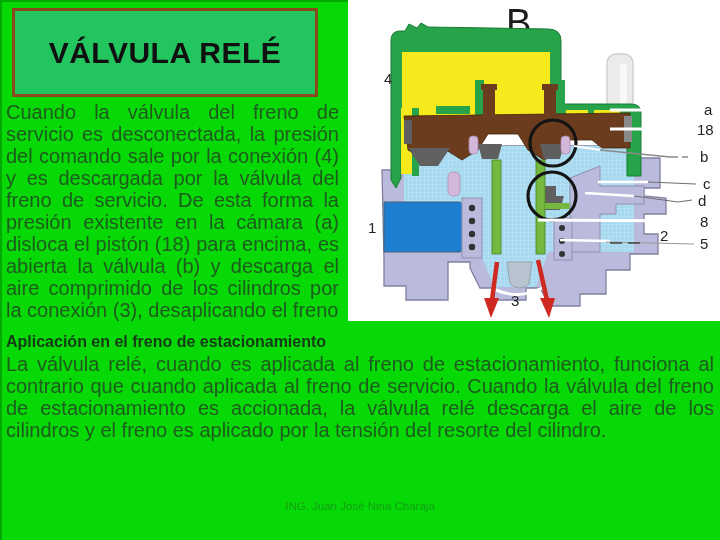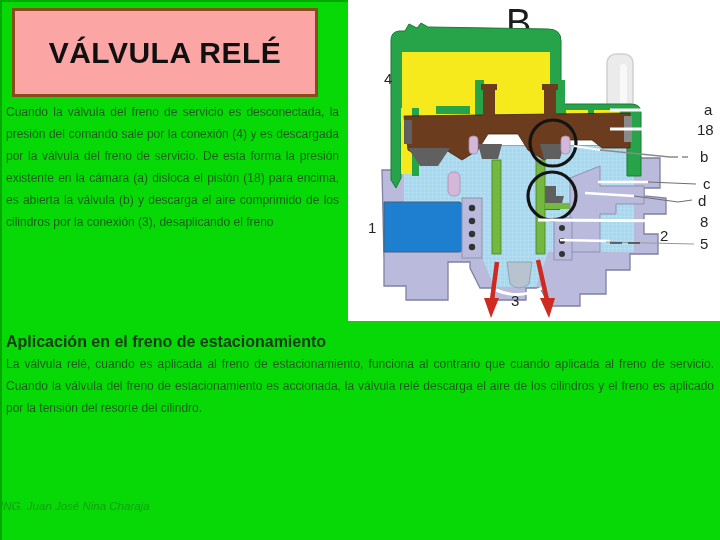--- a/index.html
+++ b/index.html
@@ -8,41 +8,41 @@
     background:#06d906;
     font-family:"Liberation Sans",sans-serif;
     box-shadow:inset 2px 2px 0 rgba(0,110,0,.45);
   }
   .diagram-panel{
     position:absolute;left:348px;top:0;width:372px;height:321px;
     background:#ffffff;
   }
   .title-box{
     position:absolute;left:12px;top:8px;width:300px;height:83px;
-    background:#fca5a5;border:3px solid #8b4a1e;
+    background:#22c55e;border:3px solid #8b4a1e;
     display:flex;align-items:center;justify-content:center;
   }
   .title-text{
     font-size:30px;font-weight:bold;color:#101010;letter-spacing:.5px;
   }
   .col1{
     position:absolute;left:6px;top:101px;width:333px;color:#1f5a1f;
   }
   .col2{
     position:absolute;left:6px;top:331px;width:708px;color:#1f5a1f;
   }
   .heading{
     font-weight:bold;color:#153a15;font-size:16px;line-height:22px;margin:0;
   }
   .bodytext{
-    font-size:12px;line-height:22px;margin:0;text-align:justify;
+    font-size:20px;line-height:22px;margin:0;text-align:justify;
   }
   .footer{
-    position:absolute;left:0;top:500px;width:100%;text-align:left;
-    font-size:11.5px;color:#12a012;font-style:italic;
+    position:absolute;left:0;top:500px;width:100%;text-align:center;
+    font-size:11.5px;color:#12a012;
   }
   svg text{font-family:"Liberation Sans",sans-serif;}
 </style>
 </head>
 <body>
 
 <div class="slide">
 
   <div class="diagram-panel">
     <svg width="372" height="321" viewBox="0 0 372 321">

